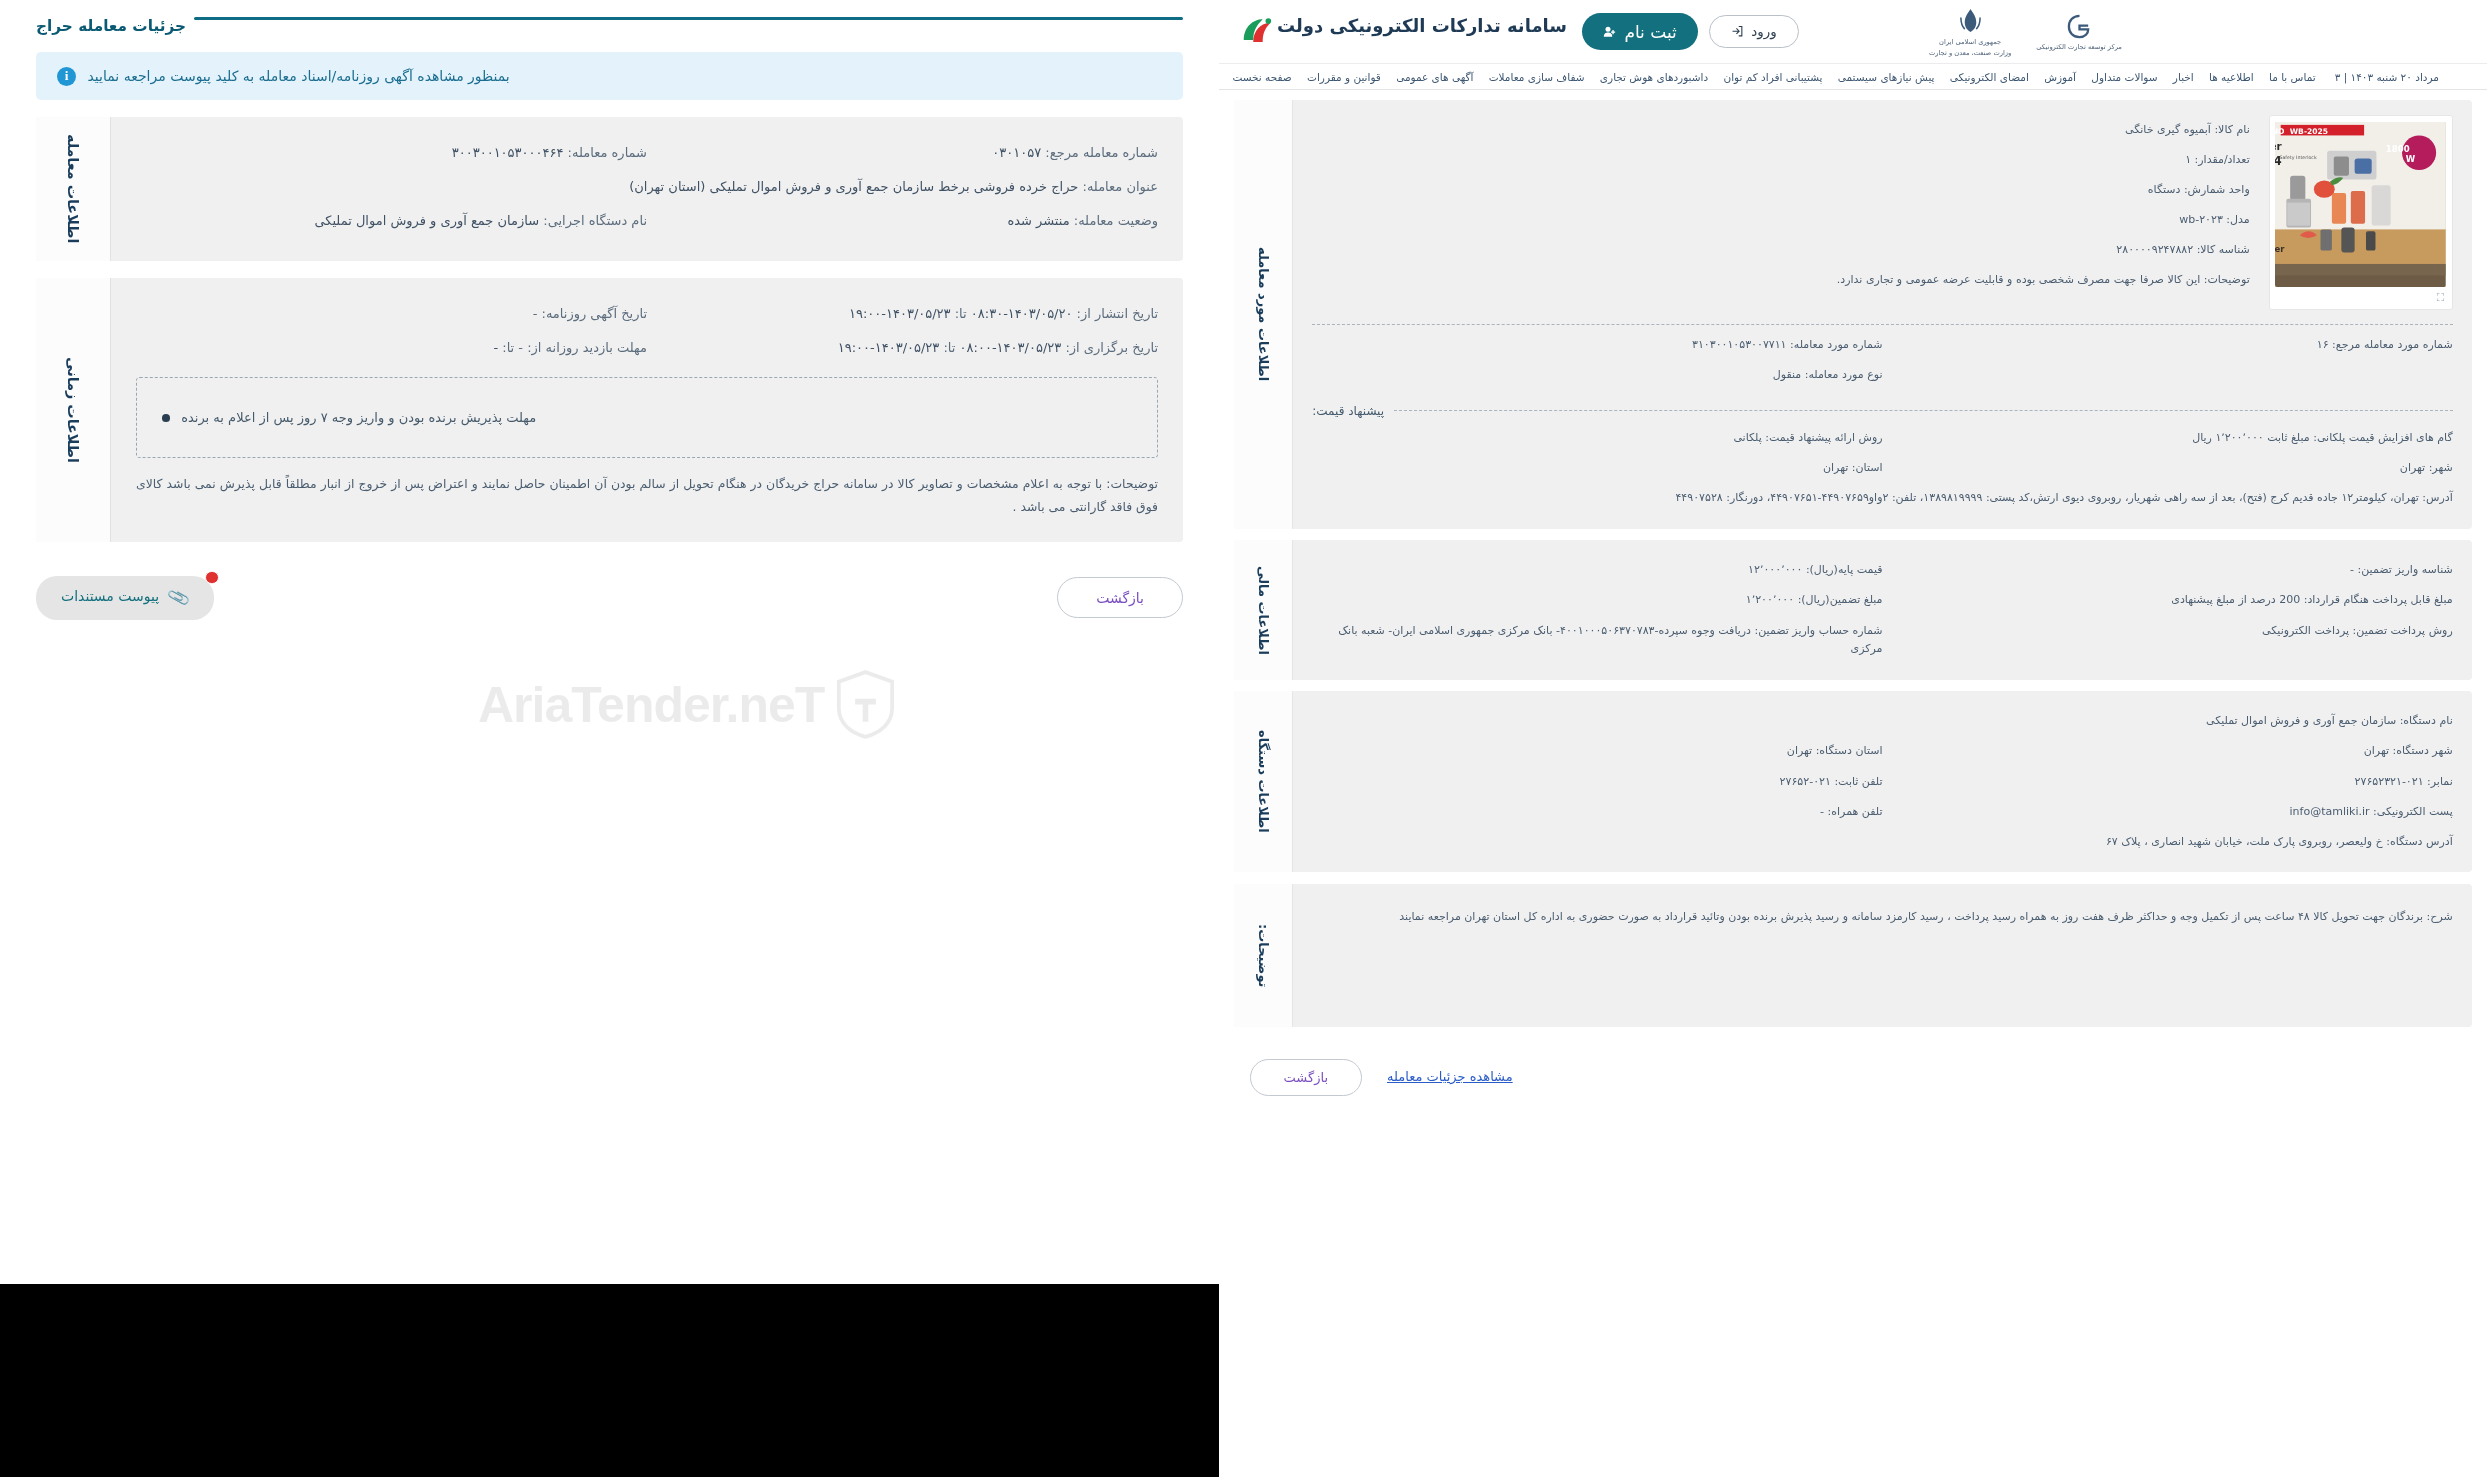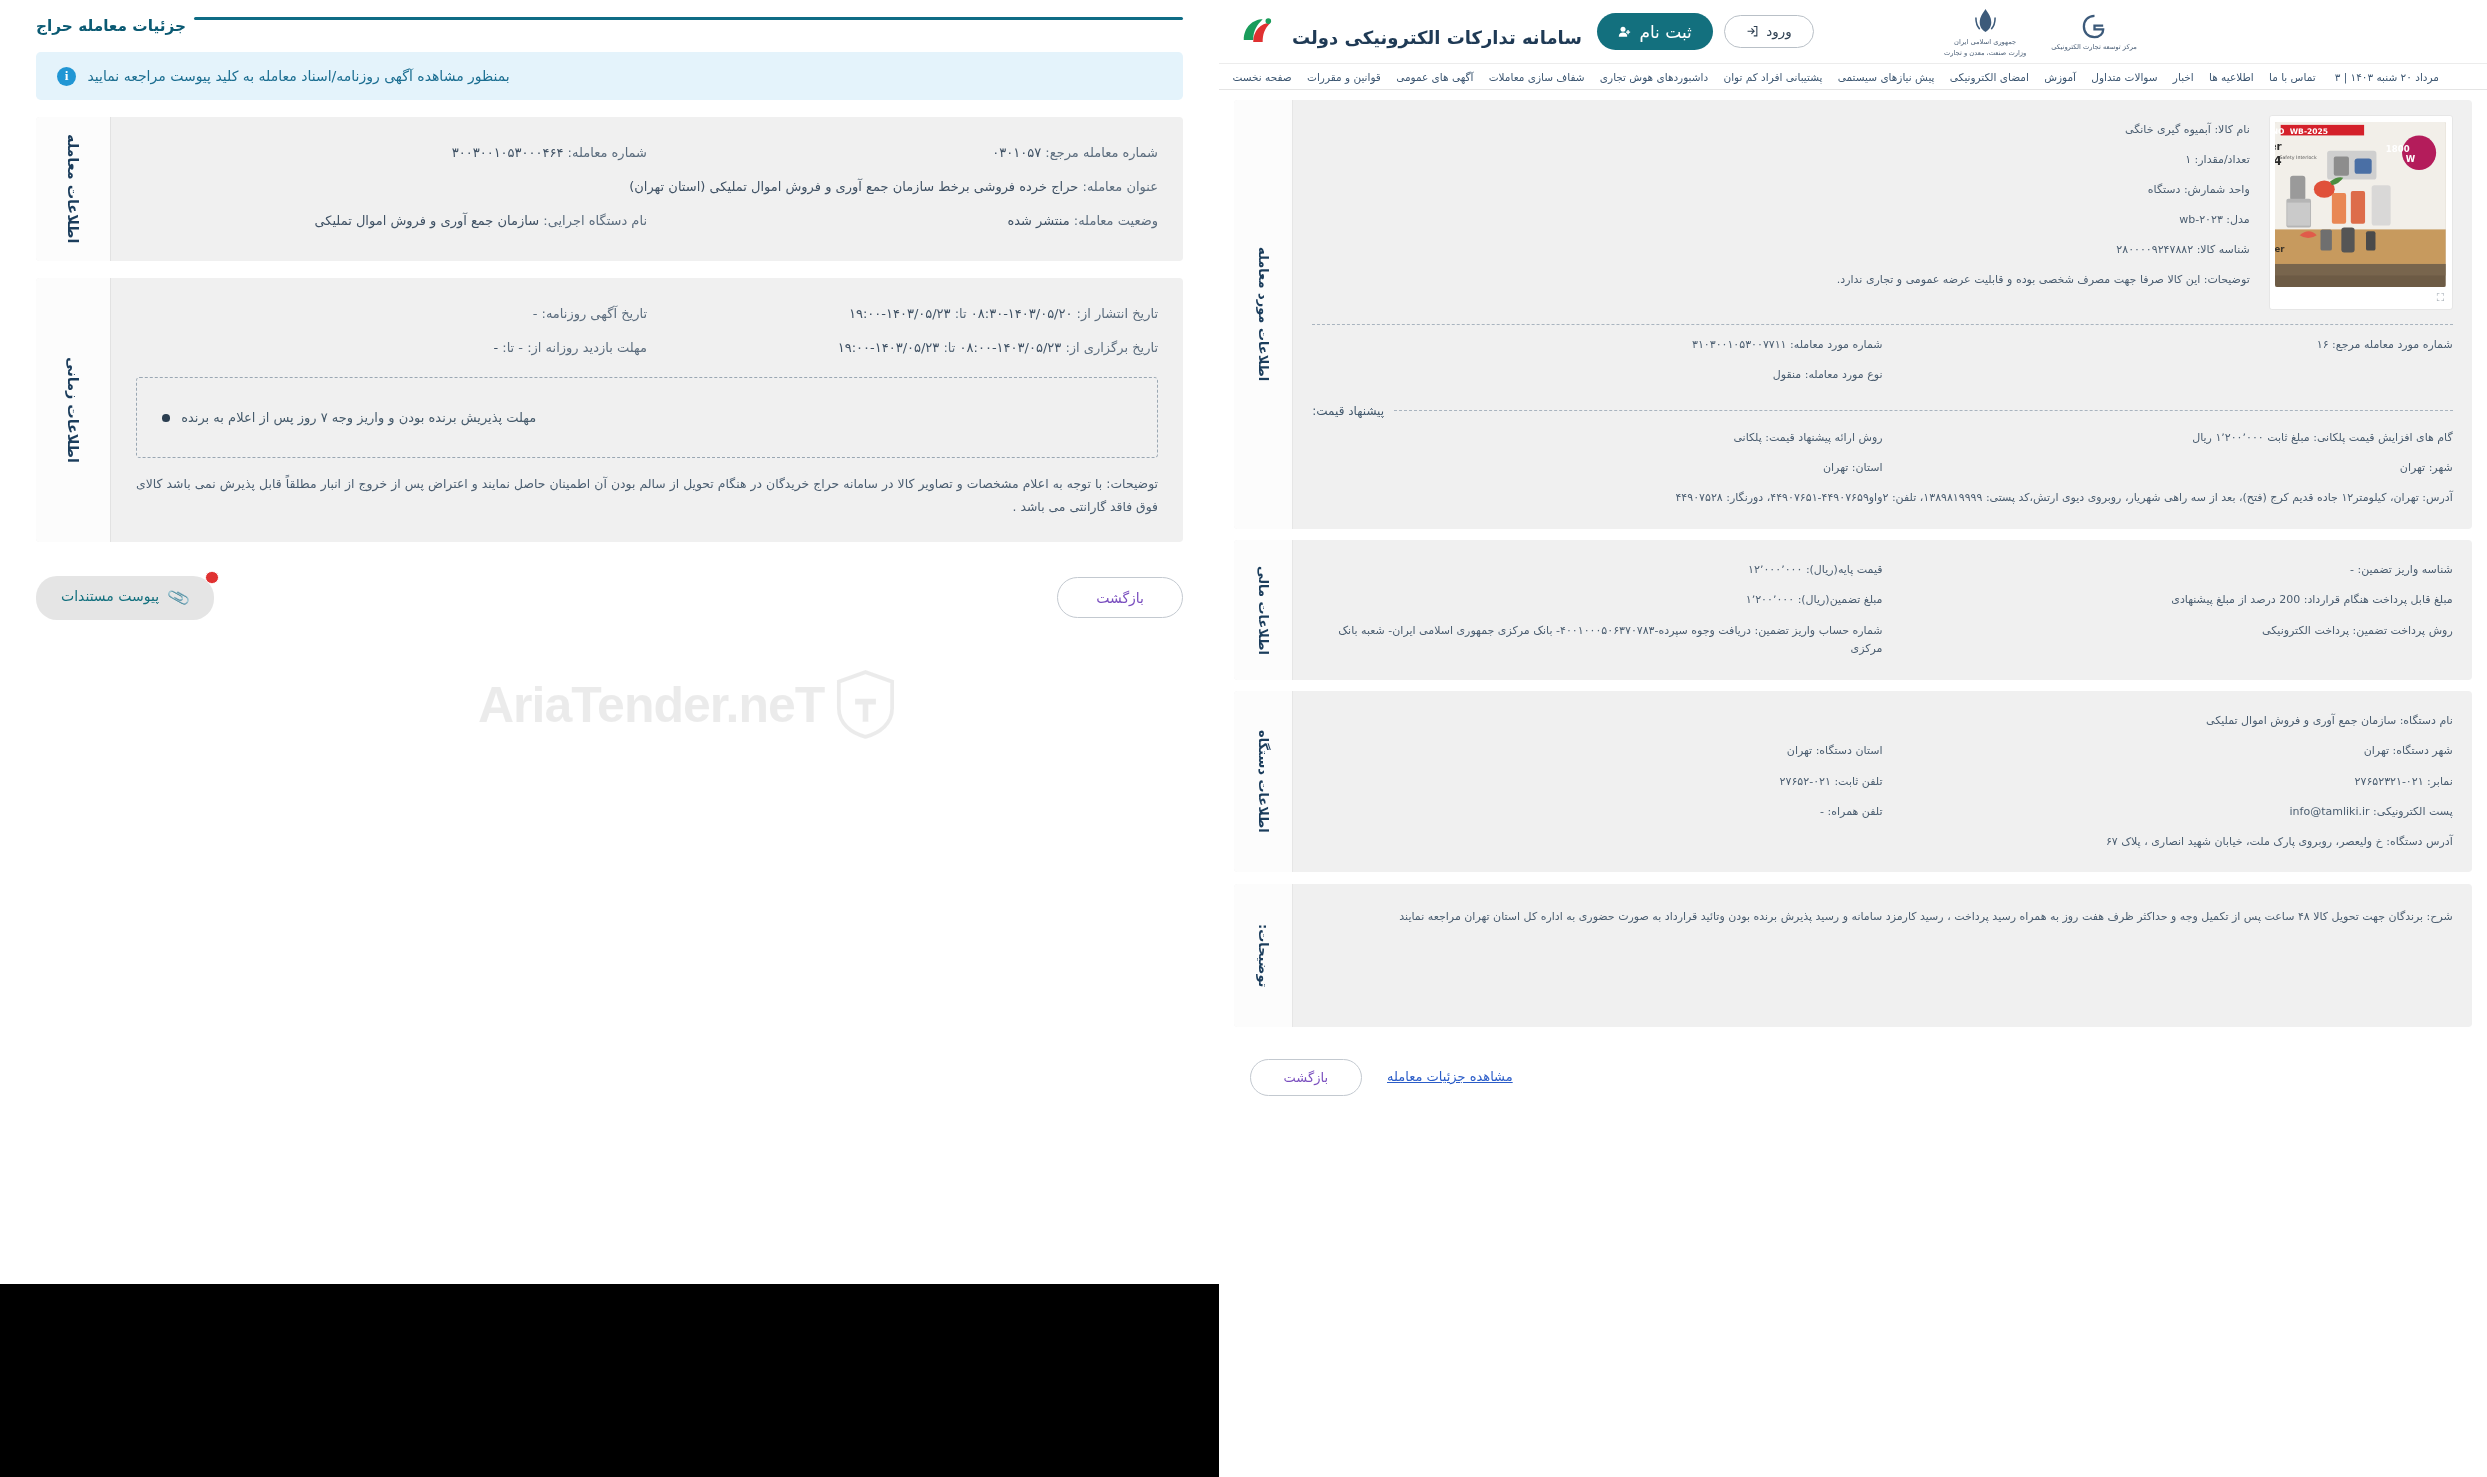--- a/index.html
+++ b/index.html
@@ -137,21 +137,21 @@
   .right-window {
     position: absolute; left: 1219px; top: 0;
     width: 1268px; height: 1477px;
     background: #ffffff; overflow: hidden;
   }
   .rw-header {
     height: 63px; background: #fff;
     display: flex; flex-direction: row-reverse; align-items: center;
     padding: 0 21px; gap: 15.3px;
   }
-  .brand { display: flex; flex-direction: row-reverse; align-items: flex-end; gap: 18px; }
+  .brand { display: flex; flex-direction: row-reverse; align-items: flex-start; gap: 3px; }
   .brand-logo { width: 34px; height: 33px; position: relative; }
   .brand-title { font-size: 18px; color: #1f3a55; font-weight: 600; white-space: nowrap; }
 
   .auth-group { display: flex; flex-direction: row-reverse; align-items: center; gap: 11.5px; margin-right: 115px; }
   .btn-register {
     background: #13707e; color: #fff; border-radius: 19px;
     padding: 8.6px 21px; font-size: 17px; cursor: pointer;
     display: flex; flex-direction: row-reverse; align-items: center; gap: 7.7px;
     border: none; font-family: inherit;
   }

